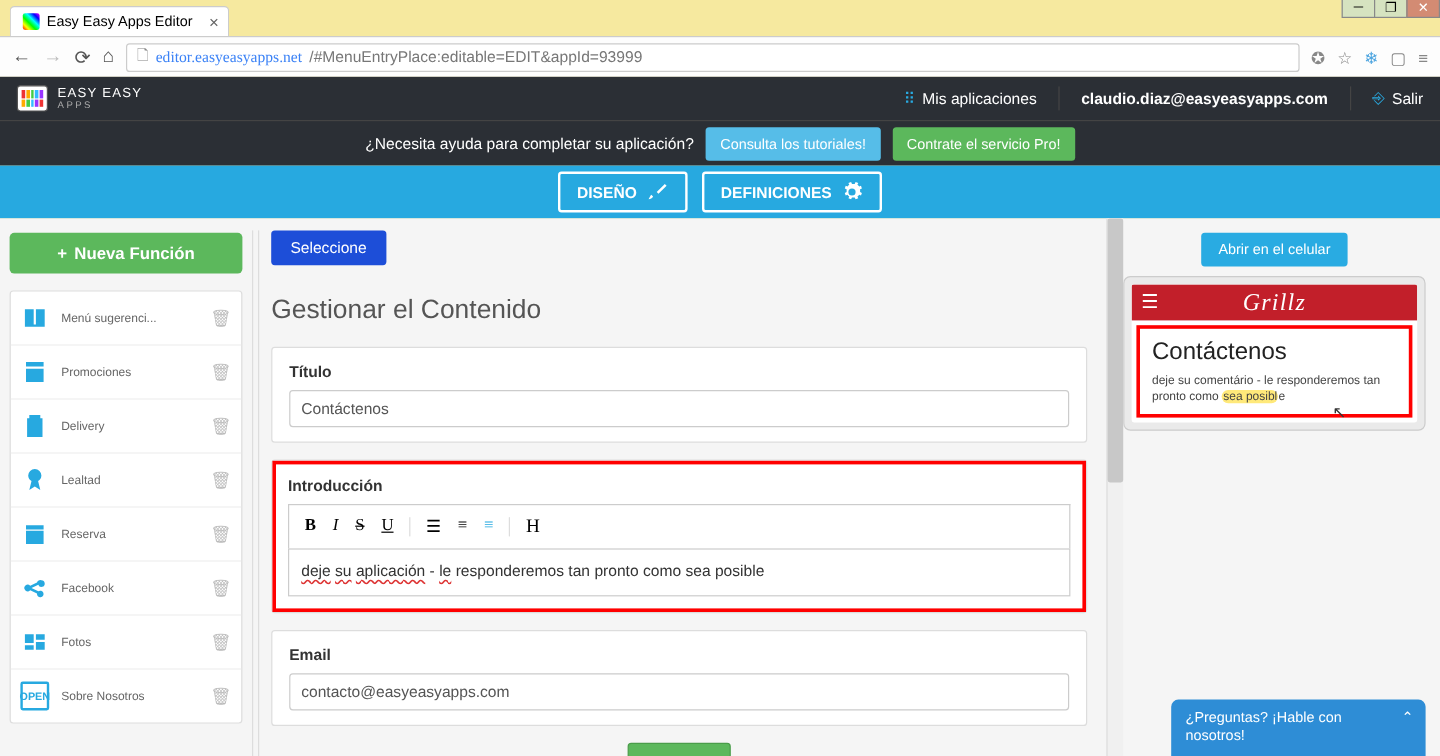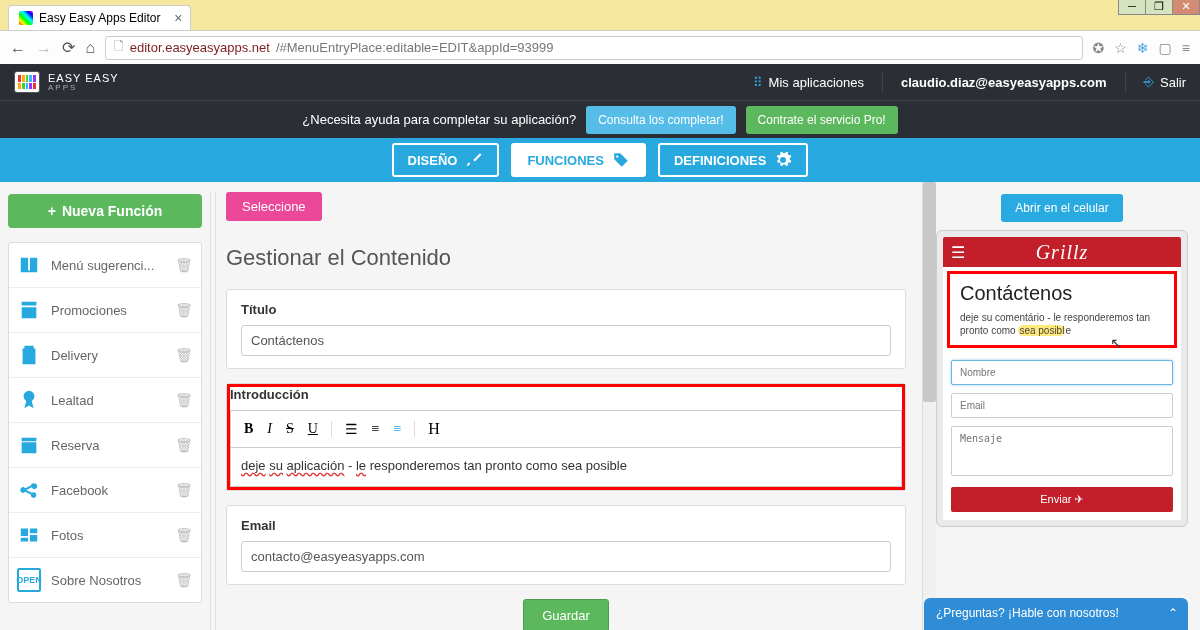--- a/index.html
+++ b/index.html
@@ -12,21 +12,21 @@
 .tab .favicon { width: 14px; height: 14px; background: linear-gradient(45deg,#f00,#ff0,#0f0,#0ff,#00f,#f0f); border-radius: 2px; }
 .tab .tab-close { position: absolute; right: 8px; font-size: 14px; color: #666; }
 .window-controls { position: absolute; right: 0; top: -3px; display: flex; }
 .wbtn { width: 28px; height: 18px; display: flex; align-items: center; justify-content: center; font-size: 11px; border: 1px solid #888; margin-left: -1px; }
 .wbtn.min { background: #d6e3c0;} .wbtn.max { background: #d6e3c0;} .wbtn.close { background: #d38b73; color: #fff;}
 .addr-bar { background: #fdfdfd; border-top: 1px solid #ccc; height: 34px; display: flex; align-items: center; gap: 10px; padding: 0 10px; }
 .addr-bar .navbtn { color: #555; font-size: 16px; cursor: pointer; }
 .addr-bar .navbtn.disabled { color: #bbb; }
 .url-box { flex: 1; border: 1px solid #ccc; border-radius: 3px; background: #fff; height: 24px; display: flex; align-items: center; padding: 0 8px; gap: 6px; color: #777; font-size: 13px; }
 .url-box .page-icon { color: #888; font-size: 12px; }
-.url-host { color: #7f1d1d; }
+.url-host { color: #3b82f6; font-family: Liberation Serif, serif; }
 .addr-icons { display: flex; gap: 10px; color: #888; font-size: 14px; }
 
 
 .app-header { background: #2b2f35; height: 36px; display: flex; align-items: center; padding: 0 14px; color: #fff; }
 .logo { display: flex; align-items: center; gap: 8px; }
 .logo-badge { width: 26px; height: 22px; background: #fff; border-radius: 3px; display: flex; align-items: center; justify-content: center; border: 1px solid #555;}
 .logo-grid { width: 18px; height: 14px; display: grid; grid-template-columns: repeat(5,1fr); gap: 1px; }
 .logo-grid span:nth-child(1){background:#e33;} .logo-grid span:nth-child(2){background:#fa0;} .logo-grid span:nth-child(3){background:#4c4;} .logo-grid span:nth-child(4){background:#3bf;} .logo-grid span:nth-child(5){background:#93f;} .logo-grid span:nth-child(6){background:#fa0;} .logo-grid span:nth-child(7){background:#4c4;} .logo-grid span:nth-child(8){background:#3bf;} .logo-grid span:nth-child(9){background:#93f;} .logo-grid span:nth-child(10){background:#e33;}
 .logo-text { font-size: 11px; letter-spacing: 1px; line-height: 1; }
 .logo-text small { font-size: 8px; color: #aaa; display: block; letter-spacing: 2px; }
@@ -55,32 +55,32 @@
 .center-col { flex: 1; padding: 10px 30px 0 10px; }
 .right-col { width: 264px; padding: 12px 12px 0 0; }
 
 .btn-new { width: 100%; background: #5cb85c; color: #fff; border: none; border-radius: 4px; padding: 9px; font-size: 14px; font-weight: bold; display: flex; align-items: center; justify-content: center; gap: 6px; cursor: pointer; }
 
 .func-list { margin-top: 14px; border: 1px solid #ddd; border-radius: 3px; background: #fff; }
 .func-item { display: flex; align-items: center; gap: 10px; padding: 10px 8px; border-bottom: 1px solid #eee; cursor: pointer; }
 .func-item:last-child { border-bottom: none; }
 .func-icon { width: 24px; height: 24px; color: #27a9e0; display: flex; align-items: center; justify-content: center; }
 .func-icon svg { width: 22px; height: 22px; fill: currentColor; }
-.func-label { flex: 1; color: #666; font-size: 13px; white-space: nowrap; overflow: hidden; text-overflow: ellipsis; }
+.func-label { flex: 1; color: #666; font-size: 10px; white-space: nowrap; overflow: hidden; text-overflow: ellipsis; }
 .func-trash { color: #bbb; font-size: 14px; }
 
-.seleccione { display: inline-block; background: #ec4899; color: #fff; padding: 7px 16px; border-radius: 3px; font-size: 13px; }
+.seleccione { display: inline-block; background: #1d4ed8; color: #fff; padding: 7px 16px; border-radius: 3px; font-size: 13px; }
 
 .page-title { font-size: 22px; color: #555; margin: 24px 0 18px; font-weight: normal; }
 
 .panel { background: #fff; border: 1px solid #ddd; border-radius: 3px; margin-bottom: 14px; padding: 12px 14px; }
 .panel-label { font-weight: bold; color: #333; font-size: 13px; margin-bottom: 8px; }
 .text-input { width: 100%; border: 1px solid #ccc; border-radius: 3px; padding: 7px 9px; font-size: 13px; color: #555; }
 
-.intro-highlight { border: 3px solid #f00; }
+.intro-highlight { border: 3px solid #f00; padding: 10px; }
 .toolbar { border: 1px solid #ccc; border-bottom: none; display: flex; align-items: center; gap: 4px; padding: 6px 8px; font-size: 14px; }
 .tool { padding: 3px 5px; cursor: pointer; font-family: "Times New Roman", serif; }
 .tool.bold { font-weight: bold; } .tool.italic { font-style: italic; } .tool.strike { text-decoration: line-through; } .tool.under { text-decoration: underline; }
 .tool-sep { width: 1px; height: 16px; background: #ddd; margin: 0 4px; }
 .editor { border: 1px solid #ccc; padding: 10px; min-height: 40px; font-size: 13px; color: #333; }
 .spell { text-decoration: underline wavy #d33; text-underline-offset: 2px; }
 
 .save-row { text-align: center; }
 .btn-save { background: #5cb85c; color: #fff; border: 1px solid #4a9d4a; padding: 8px 18px; border-radius: 3px; font-size: 13px; cursor: pointer; }
 .scrollbar-track { position: absolute; right: 264px; top: 0; bottom: 0; width: 14px; background: #f0f0f0; border-left: 1px solid #ddd; }
@@ -97,21 +97,21 @@
 .contact-title { font-size: 20px; color: #222; margin-bottom: 6px; }
 .contact-text { font-size: 10px; color: #444; line-height: 1.3; }
 .hl-yellow { background: #ffe97a; border-radius: 8px; padding: 0 1px; }
 .cursor-pointer { position: absolute; right: 50%; bottom: -6px; font-size: 14px; color: #333; transform: translateX(60px); }
 .phone-form { padding: 8px; }
 .phone-input { width: 100%; border: 1px solid #ccc; border-radius: 2px; padding: 6px 8px; font-size: 10px; margin-bottom: 8px; color: #999; }
 .phone-input.focused { border-color: #6bb4e6; box-shadow: 0 0 3px rgba(100,170,230,0.6); }
 .phone-textarea { height: 50px; resize: none; }
 .phone-submit { width: 100%; background: #c21f2a; color: #fff; border: none; border-radius: 2px; padding: 6px; font-size: 11px; cursor: pointer; }
 
-.chat-widget { position: absolute; right: 12px; bottom: 0; width: 264px; background: #2e8dd6; color: #fff; border-radius: 6px 6px 0 0; padding: 8px 30px 8px 12px; font-size: 12px; line-height: 1.3; cursor: pointer; }
+.chat-widget { position: absolute; right: 12px; bottom: 0; width: 212px; background: #2e8dd6; color: #fff; border-radius: 6px 6px 0 0; padding: 8px 30px 8px 12px; font-size: 12px; line-height: 1.3; cursor: pointer; }
 .chat-widget .chev { position: absolute; right: 10px; top: 8px; }
 </style>
 </head>
 <body>
 
 <div class="browser-chrome">
   <div class="tab-bar">
     <div class="tab">
       <span class="favicon"></span>
       <span>Easy Easy Apps Editor</span>
@@ -173,35 +173,29 @@
     <span class="vsep"></span>
     <a>
         <span class="logout-icon">⎆</span>
         <span>Salir</span>
       </a>
   </div>
 </div>
 
 <div class="help-banner">
   <span>¿Necesita ayuda para completar su aplicación?</span>
-  <button class="btn btn-cyan">Consulta los completar!</button>
+  <button class="btn btn-cyan">Consulta los tutoriales!</button>
   <button class="btn btn-green">Contrate el servicio Pro!</button>
 </div>
 
 <div class="main-nav">
   <button class="nav-btn">
       <span>DISEÑO</span>
       <svg viewBox="0 0 24 24">
         <path d="M7 17c-1 2-3 3-5 3 1-2 2-4 3-5l2 2zm13-14l-9 9 2 2 9-9-2-2z"></path>
-      </svg>
-    </button>
-  <button class="nav-btn active">
-      <span>FUNCIONES</span>
-      <svg viewBox="0 0 24 24">
-        <path d="M3 3h8l10 10-8 8L3 11V3zm4 3a1.5 1.5 0 100 3 1.5 1.5 0 000-3z"></path>
       </svg>
     </button>
   <button class="nav-btn">
       <span>DEFINICIONES</span>
       <svg viewBox="0 0 24 24">
         <path d="M12 8a4 4 0 100 8 4 4 0 000-8zm9 4l2 1-1 3-2-1a9 9 0 01-2 2l1 2-3 1-1-2h-3l-1 2-3-1 1-2a9 9 0 01-2-2l-2 1-1-3 2-1v-3l-2-1 1-3 2 1a9 9 0 012-2l-1-2 3-1 1 2h3l1-2 3 1-1 2a9 9 0 012 2l2-1 1 3-2 1v3z"></path>
       </svg>
     </button>
 </div>
 
@@ -335,26 +329,20 @@
       <div class="phone-screen">
         <div class="app-bar">
           <span class="hamburger">☰</span>
           <span class="app-title">Grillz</span>
         </div>
         <div class="contact-box">
           <div class="contact-title">Contáctenos</div>
           <div class="contact-text"><span>deje su comentário - le responderemos tan pronto como </span><span class="hl-yellow">sea posibl</span><span>e</span></div>
           <span class="cursor-pointer">↖</span>
         </div>
-        <div class="phone-form">
-          <input class="phone-input focused" placeholder="Nombre" style="">
-          <input class="phone-input" placeholder="Email" style="">
-          <textarea class="phone-input phone-textarea" placeholder="Mensaje" style=""></textarea>
-          <button class="phone-submit"><span>Enviar</span> <span>✈</span></button>
-        </div>
       </div>
     </div>
   </div>
 
   <div class="chat-widget">
     <span>¿Preguntas? ¡Hable con nosotros!</span>
     <span class="chev">⌃</span>
   </div>
 </div>
 

